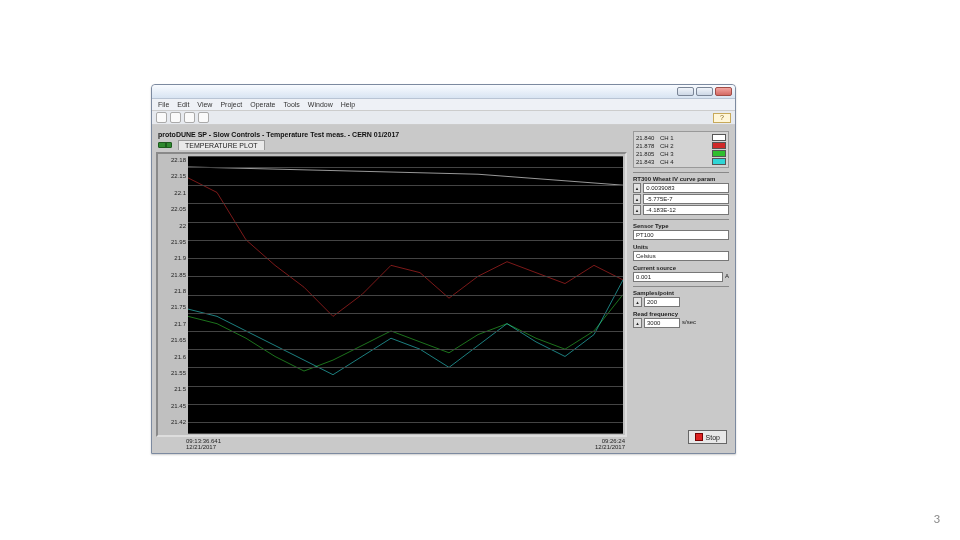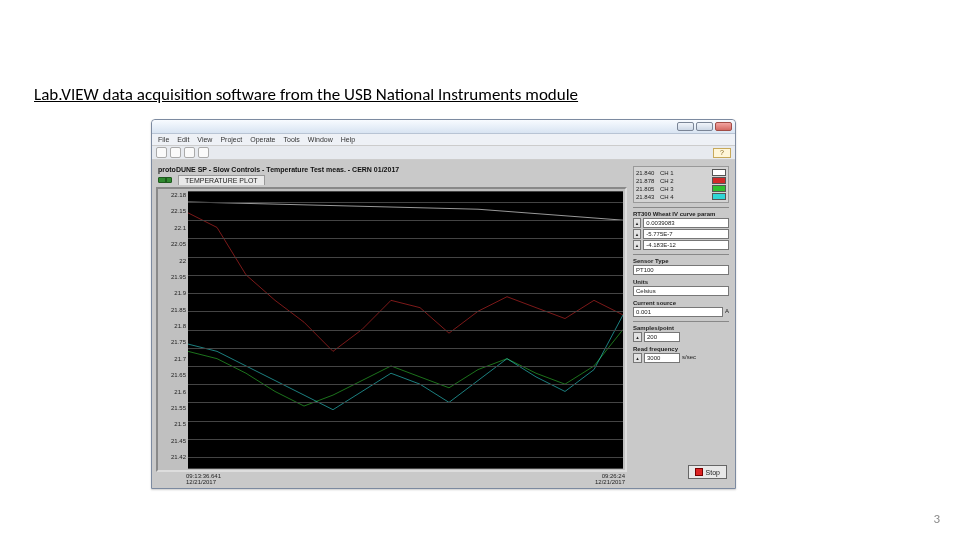--- a/index.html
+++ b/index.html
@@ -46,21 +46,20 @@
   .fldrow { display: flex; gap: 2px; align-items: flex-start; }
   .spin { width: 9px; height: 10px; border: 1px solid #777; background: #e3e3e3; font-size: 5px; text-align: center; line-height: 8px; }
   .stopbar { margin-top: auto; display: flex; align-items: center; justify-content: flex-end; gap: 3px; padding: 3px 2px; }
   .stopbtn { display: flex; align-items: center; gap: 3px; border: 1px solid #666; background: #e8e8e8; padding: 2px 6px; font-size: 7px; }
   .stopsq { width: 8px; height: 8px; background: #d22; border: 1px solid #700; }
 </style>
 </head>
 <body>
 
 <div class="slide">
-  <div class="slide-title">Lab.VIEW data acquisition software from the USB National Instruments module</div>
 
   <div class="appwin">
     <div class="titlebar">
       <div class="winbtn"></div>
       <div class="winbtn"></div>
       <div class="winbtn close"></div>
     </div>
     <div class="menubar">
       <span class="menuitem">File</span>
       <span class="menuitem">Edit</span>

